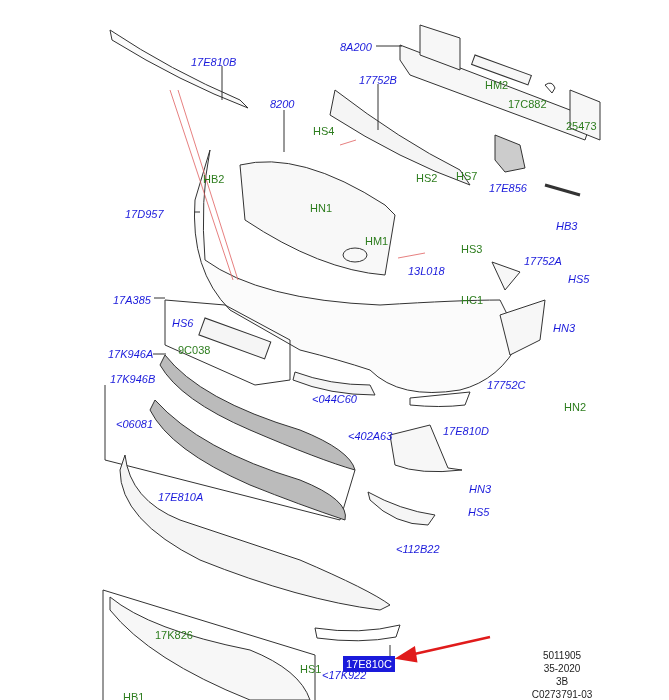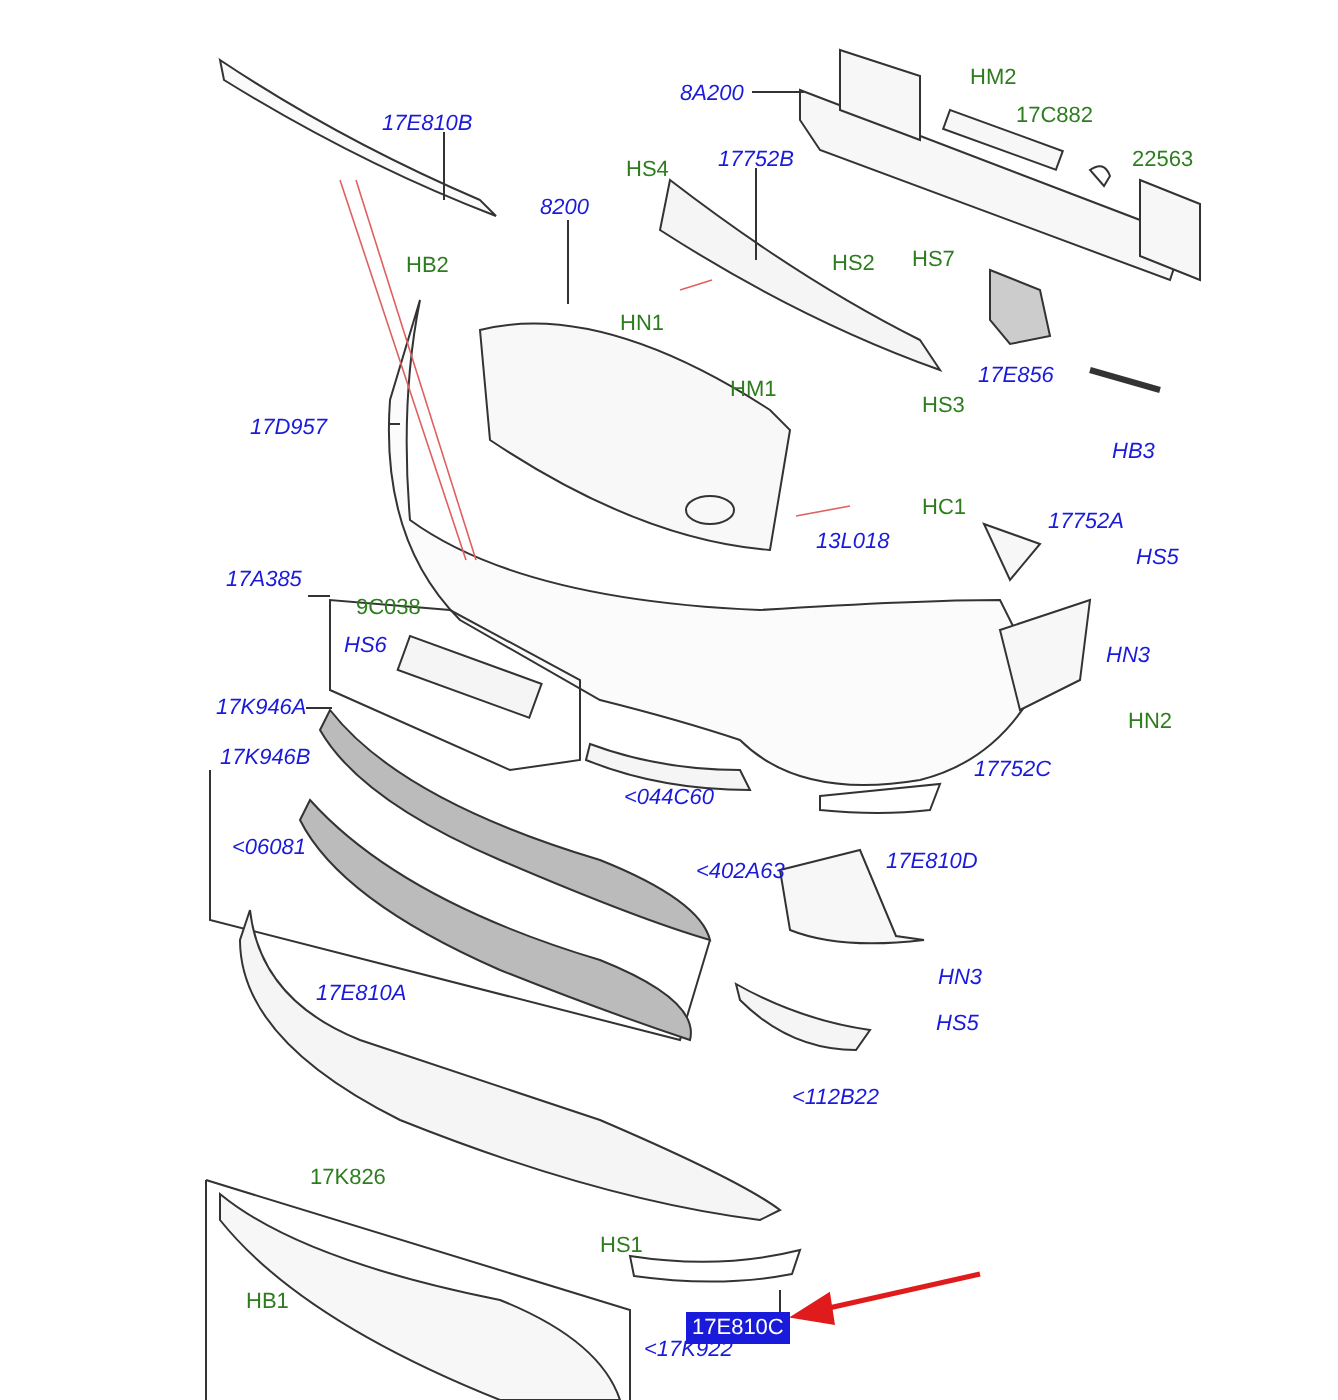--- a/index.html
+++ b/index.html
@@ -1,20 +1,20 @@
 <!DOCTYPE html>
 <html><head>
 <meta charset="utf-8">
 <style>
   html,body{margin:0;padding:0;background:#fff;}
   #canvas{position:relative;width:669px;height:700px;overflow:hidden;background:#fff;font-family:"Liberation Sans",sans-serif;}
   svg.art{position:absolute;left:0;top:0;}
   .lbl{position:absolute;font-size:11px;white-space:nowrap;line-height:12px;cursor:pointer;}
   .blue{color:#1a1adb;font-style:italic;}
-  .green{color:#2d7d1e;}
+  .green{color:#2d7d1e;margin-top:46px;}
   .sel{background:#1a1adb;color:#fff;outline:2px solid #1a1adb;padding:0 1px;}
   .meta{position:absolute;font-size:10px;color:#222;text-align:center;width:80px;line-height:13px;}
 </style>
 </head>
 <body>
 
 <div id="canvas">
   <svg class="art" width="669" height="700" viewBox="0 0 669 700">
     <g fill="none" stroke="#333" stroke-width="1">
 
@@ -87,36 +87,36 @@
       <path d="M398 658 L414 648 L416 661 Z"></path>
     </g>
   </svg>
 
   <span class="lbl blue" style="left:191px;top:56px">17E810B</span>
   <span class="lbl blue" style="left:270px;top:98px">8200</span>
   <span class="lbl green" style="left:203px;top:127px">HB2</span>
   <span class="lbl blue" style="left:340px;top:41px">8A200</span>
   <span class="lbl green" style="left:485px;top:33px">HM2</span>
   <span class="lbl green" style="left:508px;top:52px">17C882</span>
-  <span class="lbl green" style="left:566px;top:74px">22563</span>
+  <span class="lbl green" style="left:566px;top:74px">25473</span>
   <span class="lbl green" style="left:313px;top:79px">HS4</span>
   <span class="lbl blue" style="left:359px;top:74px">17752B</span>
   <span class="lbl green" style="left:416px;top:126px">HS2</span>
   <span class="lbl green" style="left:456px;top:124px">HS7</span>
   <span class="lbl green" style="left:310px;top:156px">HN1</span>
   <span class="lbl blue" style="left:489px;top:182px">17E856</span>
   <span class="lbl blue" style="left:125px;top:208px">17D957</span>
   <span class="lbl green" style="left:365px;top:189px">HM1</span>
   <span class="lbl green" style="left:461px;top:197px">HS3</span>
   <span class="lbl blue" style="left:556px;top:220px">HB3</span>
   <span class="lbl green" style="left:461px;top:248px">HC1</span>
   <span class="lbl blue" style="left:408px;top:265px">13L018</span>
   <span class="lbl blue" style="left:524px;top:255px">17752A</span>
   <span class="lbl blue" style="left:568px;top:273px">HS5</span>
-  <span class="lbl blue" style="left:113px;top:284px">17A385</span>
+  <span class="lbl blue" style="left:113px;top:294px">17A385</span>
   <span class="lbl green" style="left:178px;top:298px">9C038</span>
   <span class="lbl blue" style="left:172px;top:317px">HS6</span>
   <span class="lbl blue" style="left:553px;top:322px">HN3</span>
   <span class="lbl green" style="left:564px;top:355px">HN2</span>
   <span class="lbl blue" style="left:108px;top:348px">17K946A</span>
   <span class="lbl blue" style="left:487px;top:379px">17752C</span>
   <span class="lbl blue" style="left:110px;top:373px">17K946B</span>
   <span class="lbl blue" style="left:312px;top:393px">&lt;044C60</span>
   <span class="lbl blue" style="left:116px;top:418px">&lt;06081</span>
   <span class="lbl blue" style="left:443px;top:425px">17E810D</span>
@@ -124,13 +124,19 @@
   <span class="lbl blue" style="left:158px;top:491px">17E810A</span>
   <span class="lbl blue" style="left:469px;top:483px">HN3</span>
   <span class="lbl blue" style="left:468px;top:506px">HS5</span>
   <span class="lbl blue" style="left:396px;top:543px">&lt;112B22</span>
   <span class="lbl green" style="left:155px;top:583px">17K826</span>
   <span class="lbl green" style="left:300px;top:617px">HS1</span>
   <span class="lbl green" style="left:123px;top:645px">HB1</span>
   <span class="lbl sel" style="left:345px;top:658px">17E810C</span>
   <span class="lbl blue" style="left:322px;top:669px">&lt;17K922</span>
 
+  <div class="meta" style="left:522px;top:649px">
+    <div>5011905</div>
+    <div>35-2020</div>
+    <div>3B</div>
+    <div>C0273791-03</div>
+  </div>
 </div>
 
 </body></html>

